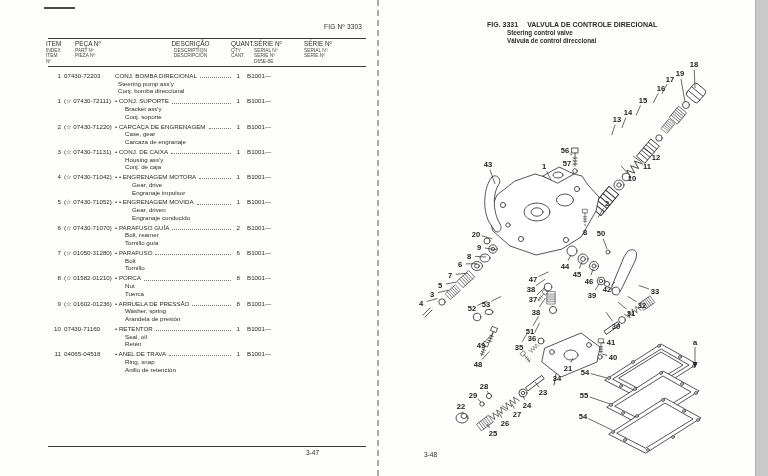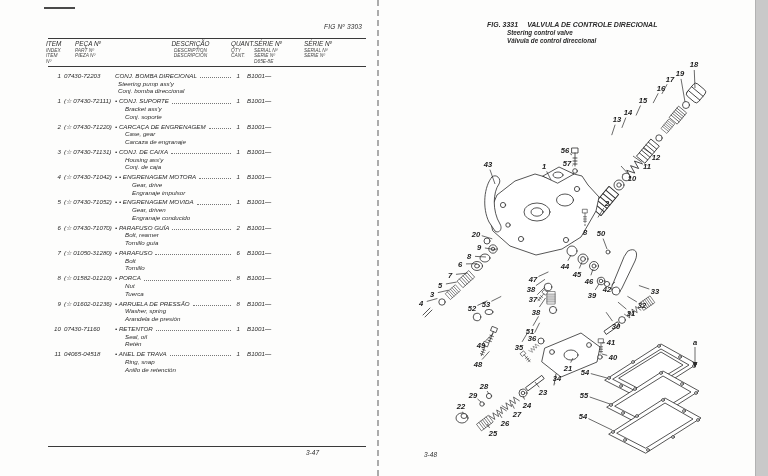--- a/index.html
+++ b/index.html
@@ -1,18 +1,18 @@
 <!DOCTYPE html>
 <html><head>
 <meta charset="utf-8">
 <style>
   *{box-sizing:border-box;margin:0;padding:0}
   html,body{width:768px;height:476px;}
   body{font-family:"Liberation Sans",sans-serif;background:#ffffff;}
-  .screen{position:relative;width:768px;height:476px;background:#fdfdfc;overflow:hidden;color:#2b2b2b;font-style:italic;}
+  .screen{position:relative;width:768px;height:476px;background:#fdfdfc;overflow:hidden;color:#2b2b2b;}
 
   .scan-dash{position:absolute;left:44px;top:7px;width:31px;height:2px;background:#4a4a4a;}
   .divider{position:absolute;left:377px;top:0;height:476px;width:0;border-left:2px dashed #ababab;}
   .edge-strip{position:absolute;right:0;top:0;width:13px;height:476px;background:#c9c9c9;border-left:1px solid #b2b2b2;}
 
   .watermark{position:absolute;left:254px;top:222px;font-size:21px;font-weight:bold;letter-spacing:0.2px;color:#D7A119;z-index:5;}
 
   
   .left-page{position:absolute;left:48px;top:0;width:318px;height:476px;}
   .fig-ref{position:absolute;left:276px;top:23px;font-size:6.5px;letter-spacing:0.2px;}

